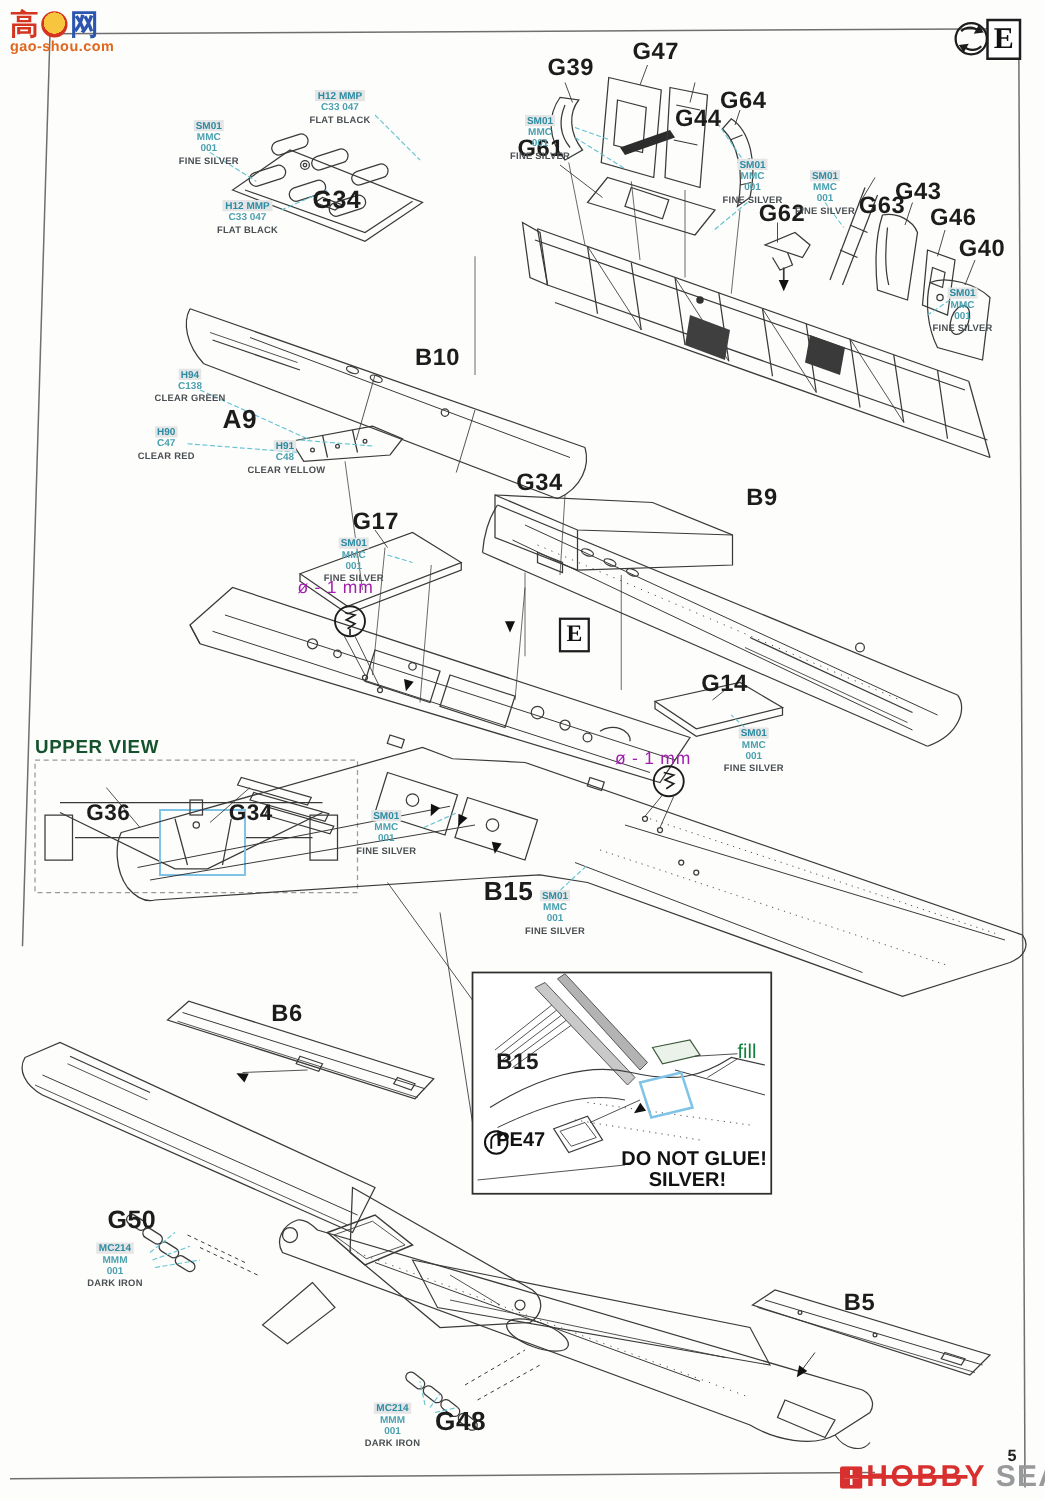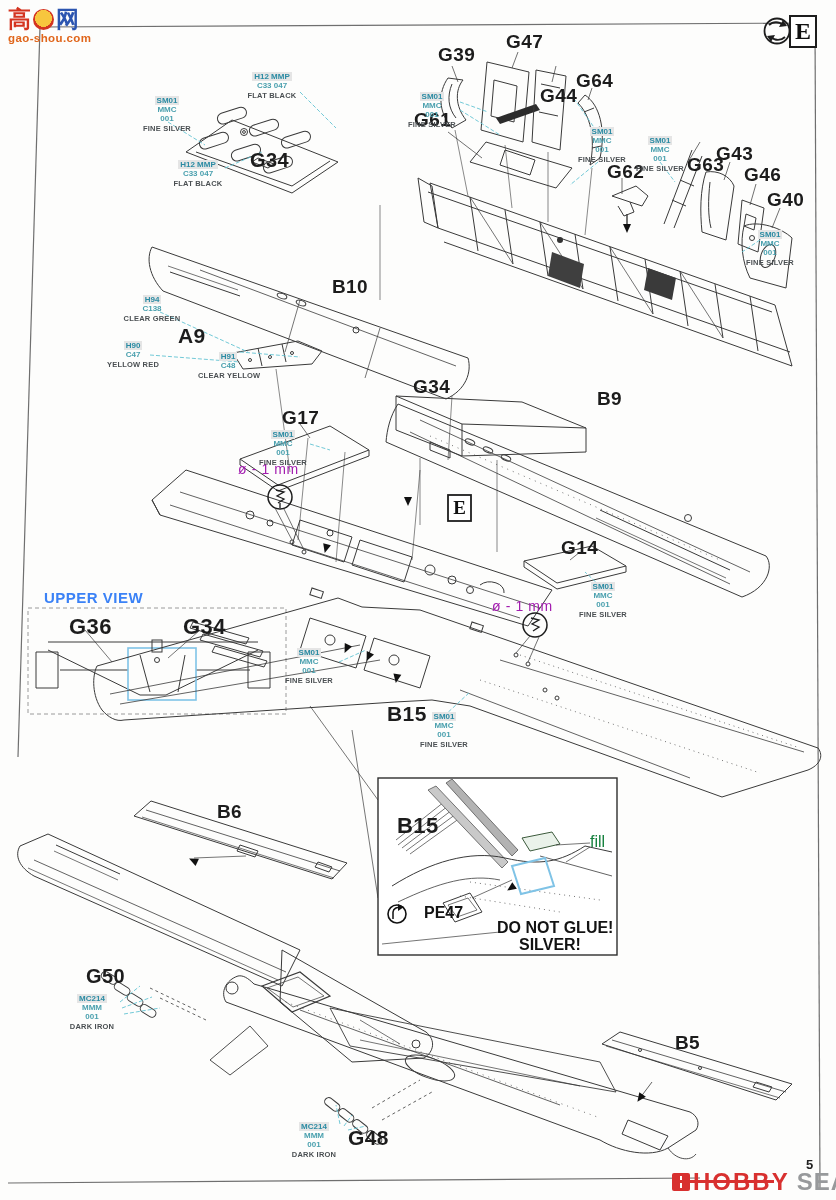--- a/index.html
+++ b/index.html
@@ -1,28 +1,28 @@
 <!DOCTYPE html>
 <html><head>
 <meta charset="utf-8">
 <style>
   * { margin:0; padding:0; box-sizing:border-box; }
   html,body { width:836px; height:1200px; }
   body { position:relative; background:#fdfdfc; font-family:"Liberation Sans",sans-serif; overflow:hidden; }
   .abs { position:absolute; }
   svg { position:absolute; left:0; top:0; }
   .part-label { font-weight:bold; color:#1c1c1c; font-size:19px; letter-spacing:.4px; white-space:nowrap; }
-  .fs20 { font-size:20px; } .fs21 { font-size:21px; } .fs18 { font-size:22px; }
+  .fs20 { font-size:20px; } .fs21 { font-size:21px; } .fs18 { font-size:18px;margin-top:26px; }
   .callout { width:60px; text-align:center; font-size:8px; line-height:9px; font-weight:700; color:#3d9aab; white-space:nowrap; }
   .co-l1 { display:inline-block; background:#e5e5e5; color:#2b8ba3; padding:0 2px; }
   .co-l2 { color:#4aa0ae; }
   .co-name { color:#4a4f52; font-size:7.5px; margin-top:1px; letter-spacing:.2px; }
   .note-bold { font-weight:normal; color:#a21caf; font-size:14px; letter-spacing:.6px; white-space:nowrap; }
   .serif-e { font-family:"Liberation Serif",serif; font-weight:bold; color:#111; text-align:center; }
-  .title-upper { font-weight:bold; color:#3b82f6; font-size:15px; letter-spacing:.5px;margin-left:16px; }
+  .title-upper { font-weight:bold; color:#14532d; font-size:15px; letter-spacing:.5px; }
   .warning { font-weight:bold; color:#121212; font-size:16px; white-space:nowrap; }
   .fill-label { font-size:16px; color:#15803d; }
   .wm-cn { font-size:23px; font-weight:bold; color:#d43420; line-height:1; }
   .wm-cn.blue { color:#2c55b0; }
   .wm-gear { display:inline-block; width:21px; height:21px; border-radius:50%;
              background:radial-gradient(circle at 50% 45%, #f7c63e 0 54%, #d43420 55% 100%); }
   .wm-url { font-size:11.5px; font-weight:bold; color:#e0661c; letter-spacing:.4px; margin-top:1px; }
   .hs-wrap { display:flex; align-items:center; }
   .hs-icon { display:inline-block; width:18px; height:18px; background:
              linear-gradient(#fff,#fff) 3px 8px/12px 2px no-repeat,
@@ -439,21 +439,21 @@
 <div class="abs part-label" style="left:217px;top:801px;">B6</div>
 <div class="abs part-label fs18" style="left:397px;top:813px;">B15</div>
 <div class="abs part-label fs20" style="left:86px;top:965px;">G50</div>
 <div class="abs part-label" style="left:675px;top:1032px;">B5</div>
 <div class="abs part-label fs21" style="left:348px;top:1126px;">G48</div>
 
 <div class="abs title-upper" style="left:28px;top:589px;">UPPER VIEW</div>
 <div class="abs note-bold" style="left:238px;top:461px;">ø - 1 mm</div>
 <div class="abs note-bold" style="left:492px;top:598px;">ø - 1 mm</div>
 <div class="abs fill-label" style="left:590px;top:833px;">fill</div>
-<div class="abs warning" style="left:424px;top:904px;text-align:center;">PE47</div>
+<div class="abs warning" style="left:397px;top:904px;text-align:center;">PE47</div>
 <div class="abs warning" style="left:497px;top:919px;">DO NOT GLUE!</div>
 <div class="abs warning" style="left:519px;top:936px;">SILVER!</div>
 <div class="abs pgnum" style="left:806px;top:1157px;">5</div>
 
 <div class="callout abs" style="left:242px;top:72px;">
   <div><span class="co-l1">H12 MMP</span></div>
   <div class="co-l2">C33 047</div>
   <div class="co-name">FLAT BLACK</div>
 </div>
 <div class="callout abs" actable="false" style="left:137px;top:96px;">
@@ -492,21 +492,21 @@
   <div class="co-name">FINE SILVER</div>
 </div>
 <div class="callout abs" style="left:110px;top:295px;margin-left:12px;">
   <div><span class="co-l1">H94</span></div>
   <div class="co-l2">C138</div>
   <div class="co-name">CLEAR GREEN</div>
 </div>
 <div class="callout abs" style="left:103px;top:341px;">
   <div><span class="co-l1">H90</span></div>
   <div class="co-l2">C47</div>
-  <div class="co-name">YELLOW RED</div>
+  <div class="co-name">CLEAR RED</div>
 </div>
 <div class="callout abs" style="left:198px;top:352px;">
   <div><span class="co-l1">H91</span></div>
   <div class="co-l2">C48</div>
   <div class="co-name">CLEAR YELLOW</div>
 </div>
 <div class="callout abs" style="left:253px;top:430px;">
   <div><span class="co-l1">SM01</span></div>
   <div class="co-l2">MMC</div>
   <div class="co-l2">001</div>

